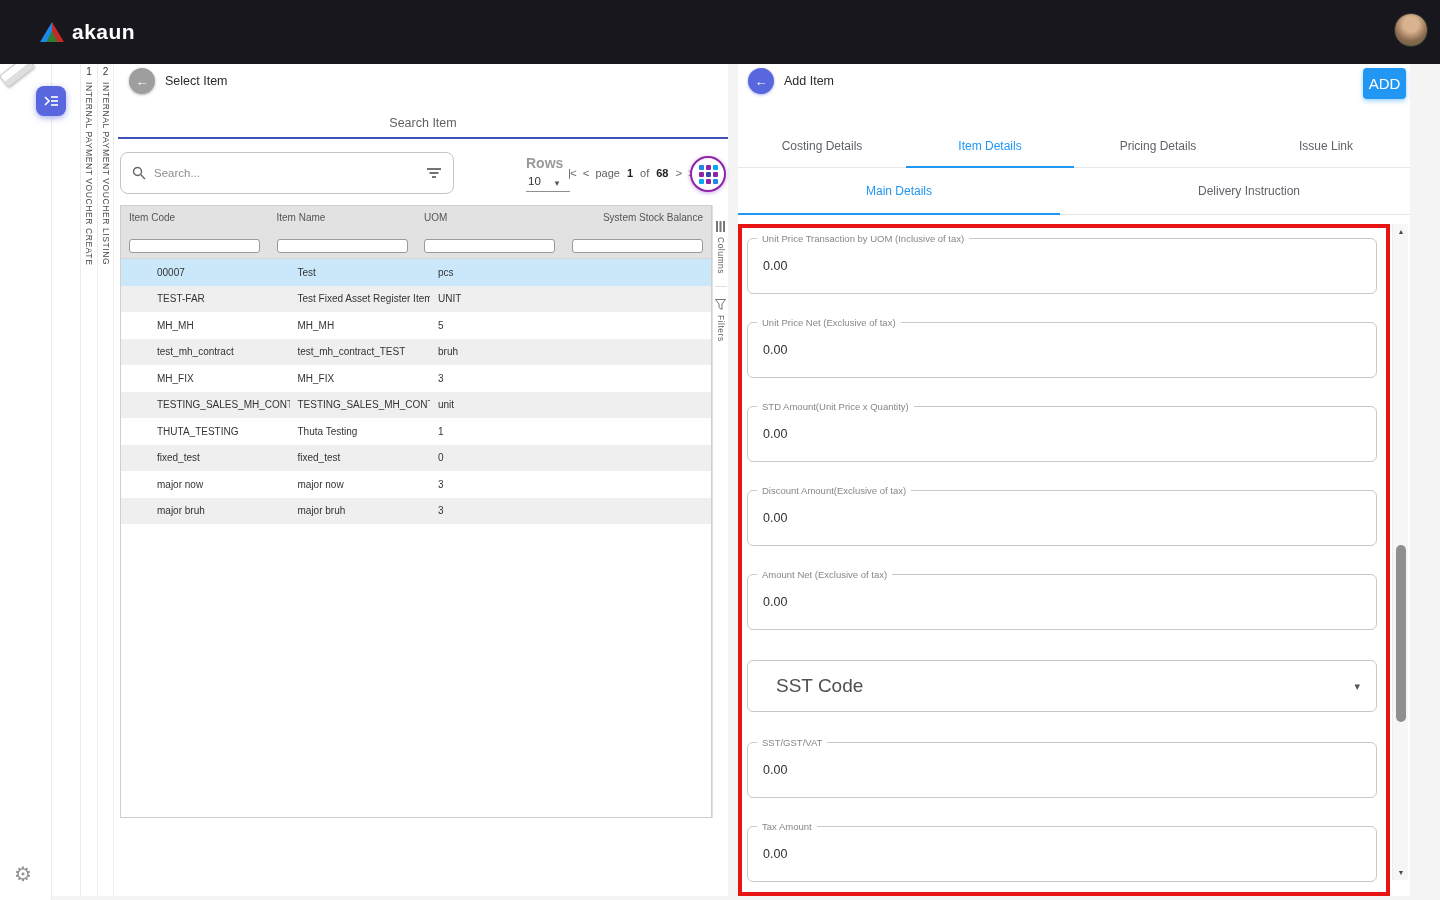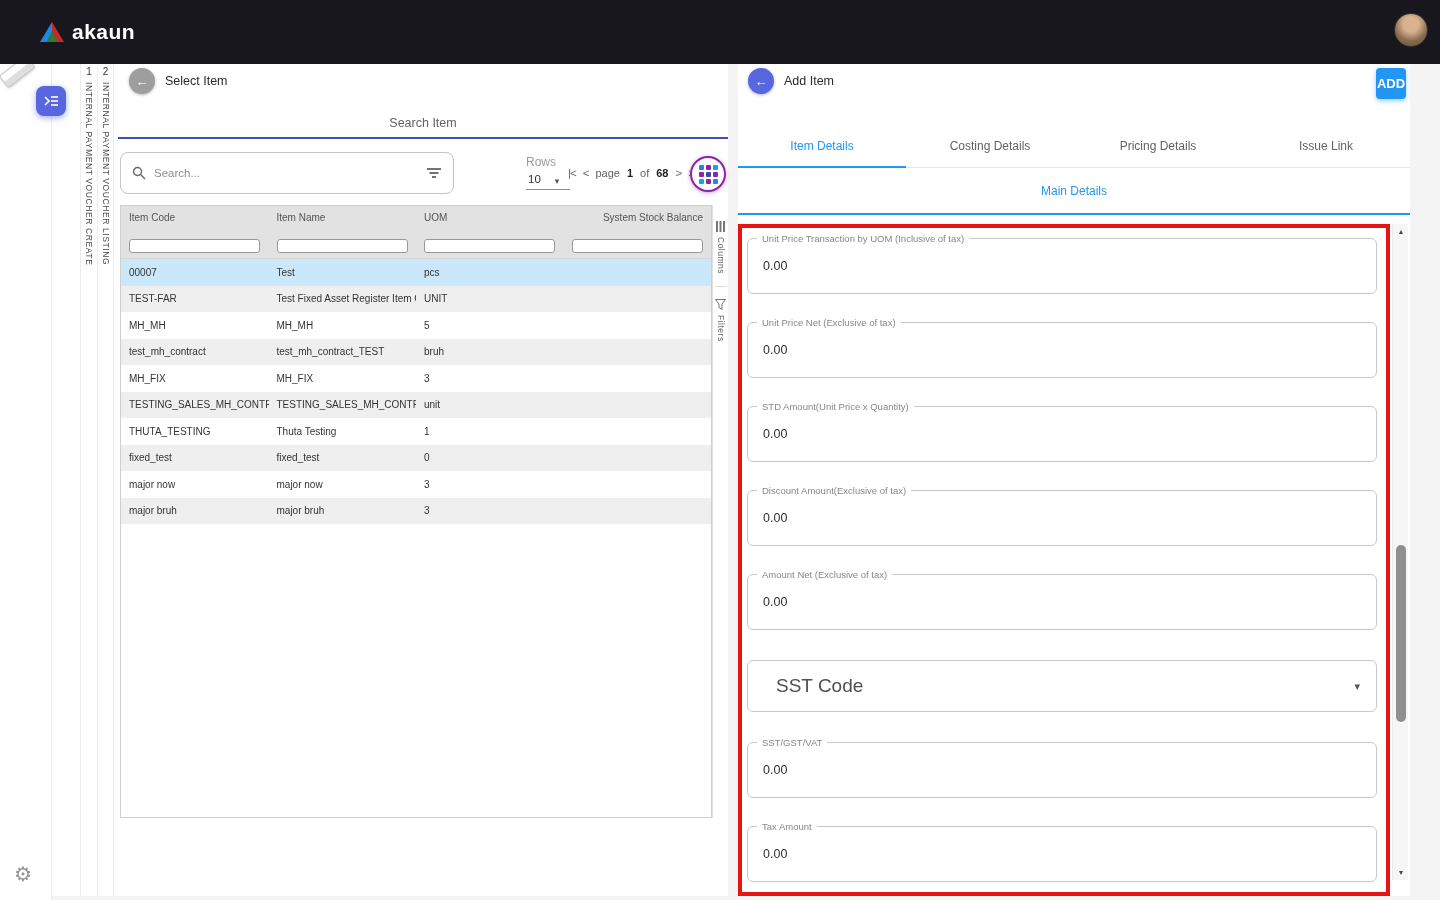--- a/index.html
+++ b/index.html
@@ -46,21 +46,21 @@
   .search-tab-label{position:absolute;left:0;top:56px;width:100%;text-align:center;font-size:12.5px;color:#616161;cursor:pointer;}
   .search-tab-underline{position:absolute;left:0;top:77px;width:610px;height:2px;background:var(--indicator-blue);}
 
   .search-box{position:absolute;left:2px;top:92px;width:334px;height:42px;border:1px solid #c4c4c4;border-radius:8px;
     display:flex;align-items:center;padding:0 11px;gap:8px;background:#fff;}
   .search-box input{border:none;outline:none;flex:1;font-size:11.5px;color:#333;background:transparent;}
   .search-box input::placeholder{color:#8d8d8d;}
   .filter-list-icon{cursor:pointer;display:flex;}
 
   .rows-widget{position:absolute;left:408px;top:95px;}
-  .rows-label{font-size:12px;color:#9a9a9a;}
+  .rows-label{font-size:14px;color:#9a9a9a;font-weight:bold;}
   .rows-select{display:flex;align-items:flex-end;gap:14px;border-bottom:1px solid #8f8f8f;width:44px;padding:5px 2px 3px 2px;cursor:pointer;}
   .rows-value{font-size:11.5px;color:#333;line-height:1;}
   .rows-caret{font-size:9px;color:#555;line-height:1;}
 
   .pagination{position:absolute;left:450px;top:107px;display:flex;align-items:center;gap:7px;font-size:11px;color:#616161;}
   .pg-icon{cursor:pointer;color:#6b6b6b;letter-spacing:-1px;font-size:11.5px;}
   .pg-current{font-weight:700;color:#222;}
   .pg-total{font-weight:600;color:#222;}
 
   .apps-btn{position:absolute;left:572px;top:96px;width:36px;height:36px;border-radius:50%;background:#fff;border:2px solid #8e24aa;
@@ -68,36 +68,36 @@
   .apps-grid{display:grid;grid-template-columns:repeat(3,5px);grid-template-rows:repeat(3,5px);gap:2px;}
   .apps-grid span{width:5px;height:5px;border-radius:1px;}
 
   .table{position:absolute;left:2px;top:145px;width:592px;height:613px;border:1px solid #cfcfcf;background:#fff;overflow:hidden;}
   .thead{display:flex;height:23px;background:#e2e2e2;align-items:center;font-size:10px;color:#555;}
   .tc{width:148px;padding-left:8px;white-space:nowrap;overflow:hidden;}
   .tc.c4{text-align:right;padding-right:8px;padding-left:0;}
   .filter-row{display:flex;height:30px;background:#e2e2e2;align-items:center;border-bottom:1px solid #d6d6d6;}
   .filter-cell{width:148px;padding-left:8px;}
   .filter-cell input{width:131px;height:14px;border:1px solid #9a9a9a;border-radius:3px;background:#fff;outline:none;font-size:9px;padding:0 4px;}
-  .trow{display:flex;height:26.5px;align-items:center;font-size:10px;color:#333;background:#fff;cursor:pointer;}
+  .trow{display:flex;height:26.5px;align-items:center;font-size:10px;color:#333;background:#fff;cursor:pointer;padding-left:28px;}
   .tbody .trow:nth-child(even){background:#efefef;}
   .tbody .trow.selected{background:var(--selected-row);}
 
   .side-strip{position:absolute;left:594px;top:145px;width:16px;height:613px;border-left:1px solid #e0e0e0;
     display:flex;flex-direction:column;align-items:center;padding-top:16px;}
   .strip-icon{margin-bottom:5px;cursor:pointer;display:flex;}
   .strip-label{writing-mode:vertical-rl;font-size:8.5px;color:#666;letter-spacing:.5px;cursor:pointer;}
   .strip-divider{width:12px;height:1px;background:#ddd;margin:12px 0;}
 
   
   .panel-right{position:absolute;left:738px;top:60px;width:672px;height:836px;background:#fff;}
   .back-purple{left:10px;top:8px;background:var(--rail-button-blue);box-shadow:0 1px 3px rgba(88,103,221,.5);}
   .add-title{position:absolute;left:46px;top:14px;font-size:12.5px;color:#2b2b2b;font-weight:500;}
-  .add-btn{position:absolute;right:4px;top:8px;width:30px;height:31px;background:var(--accent-blue);color:#fff;border:none;
-    border-radius:4px;font-size:13px;font-weight:700;font-family:inherit;cursor:pointer;box-shadow:0 2px 5px rgba(33,150,243,.45);}
+  .add-btn{position:absolute;right:4px;top:8px;width:43px;height:31px;background:var(--accent-blue);color:#fff;border:none;
+    border-radius:4px;font-size:15px;font-weight:400;font-family:inherit;cursor:pointer;box-shadow:0 2px 5px rgba(33,150,243,.45);}
   .tabs{position:absolute;left:0;width:672px;display:flex;border-bottom:1px solid #e7e7e7;}
   .tabs1{top:65px;height:43px;}
   .tabs2{top:108px;height:47px;gap:28px;}
   .tab{flex:1;display:flex;align-items:center;justify-content:center;font-size:12px;color:#5f6368;cursor:pointer;position:relative;}
   .tab.active{color:var(--accent-blue);}
   .tab.active::after{content:"";position:absolute;left:0;right:0;bottom:-1px;height:2px;background:var(--accent-blue);}
 
   .annotation{position:absolute;left:0px;top:164px;width:652px;height:672px;border:4px solid var(--annotation-red);z-index:6;pointer-events:none;}
 
   .mfield{position:absolute;left:9px;width:630px;height:56px;border:1px solid #c8c8c8;border-radius:6px;background:#fff;}
@@ -327,27 +327,28 @@
   </section>
 
   <section class="panel-right">
     <div class="back-btn back-purple">
       <span class="back-arrow">←</span>
     </div>
     <h1 class="add-title">Add Item</h1>
     <button class="add-btn">ADD</button>
 
     <div class="tabs tabs1">
+      <div class="tab">Costing Details</div>
       <div class="tab active">Item Details</div>
-      <div class="tab">Costing Details</div>
       <div class="tab">Pricing Details</div>
       <div class="tab">Issue Link</div>
     </div>
     <div class="tabs tabs2">
       <div class="tab active">Main Details</div>
+      <div class="tab">Delivery Instruction</div>
     </div>
 
     <div class="mfield f1">
       <span class="flabel">Unit Price Transaction by UOM (Inclusive of tax)</span>
       <span class="fvalue">0.00</span>
     </div>
     <div class="mfield f2">
       <span class="flabel">Unit Price Net (Exclusive of tax)</span>
       <span class="fvalue">0.00</span>
     </div>

